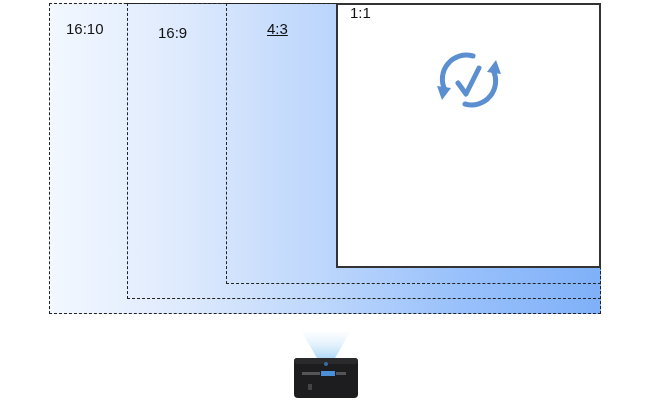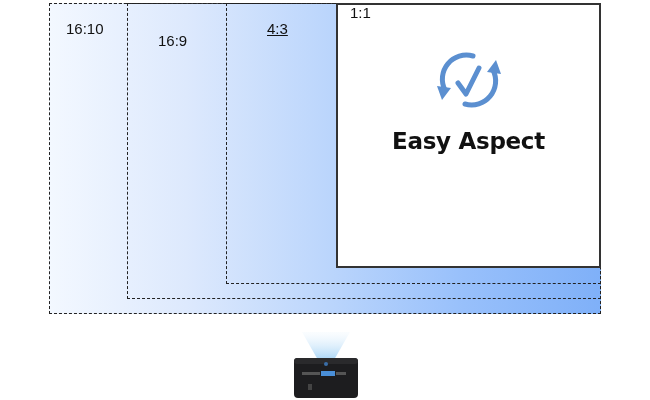--- a/index.html
+++ b/index.html
@@ -12,21 +12,21 @@
     }
     .frame { position: absolute; box-sizing: border-box; border: 1.5px dashed #222; border-top-style: dashed; }
     .frame-1610 { left: 49px; top: 3px; width: 552px; height: 311px; }
     .frame-169 { left: 127px; top: 3px; width: 474px; height: 296px; }
     .frame-43 { left: 226px; top: 3px; width: 375px; height: 281px; }
     .frame-11 { position: absolute; left: 336px; top: 3px; width: 265px; height: 265px;
                 box-sizing: border-box; border: 2px solid #333; background: #ffffff; }
     .top-line { position: absolute; left: 49px; top: 3px; width: 552px; height: 0; border-top: 1.5px dashed #222; }
     .label { position: absolute; font-size: 15px; color: #111; }
     .lbl-1610 { left: 66px; top: 20px; }
-    .lbl-169 { left: 158px; top: 32px; }
+    .lbl-169 { left: 158px; top: 24px; }
     .lbl-43 { left: 267px; top: 20px; text-decoration: underline; }
     .lbl-11 { left: 350px; top: 4px; }
     .icon { position: absolute; left: 433px; top: 50px; width: 72px; height: 60px; }
     .headline { position: absolute; left: 338px; top: 126px; width: 261px; text-align: center;
                 font-family: "DejaVu Sans", sans-serif; font-weight: bold; font-size: 23px;
                 line-height: 31px; color: #111; letter-spacing: -0.3px; }
     .projector { position: absolute; left: 288px; top: 330px; width: 76px; height: 70px; }
   </style>
 </head>
 <body>
@@ -51,21 +51,20 @@
         <path d="M40 6 A 24 24 0 0 0 12 40"></path>
         <path d="M32 54 A 24 24 0 0 0 60 20"></path>
         <path d="M25 33 L33 44 L46 18" stroke-linejoin="round"></path>
       </g>
       <polygon points="4,36 18,38 9,50" fill="#5b8fd0"></polygon>
       <polygon points="68,24 54,22 63,10" fill="#5b8fd0"></polygon>
     </svg>
   </div>
 
   <div class="headline">
-    <div>Easy Aspect</div>
   </div>
 
   <div class="projector">
     <svg width="76" height="70" viewBox="0 0 76 70">
       <defs>
         <linearGradient id="beam" x1="0" y1="1" x2="0" y2="0">
           <stop offset="0" stop-color="#9fd0f5" stop-opacity="0.9"></stop>
           <stop offset="1" stop-color="#e8f4fd" stop-opacity="0.2"></stop>
         </linearGradient>
       </defs>

